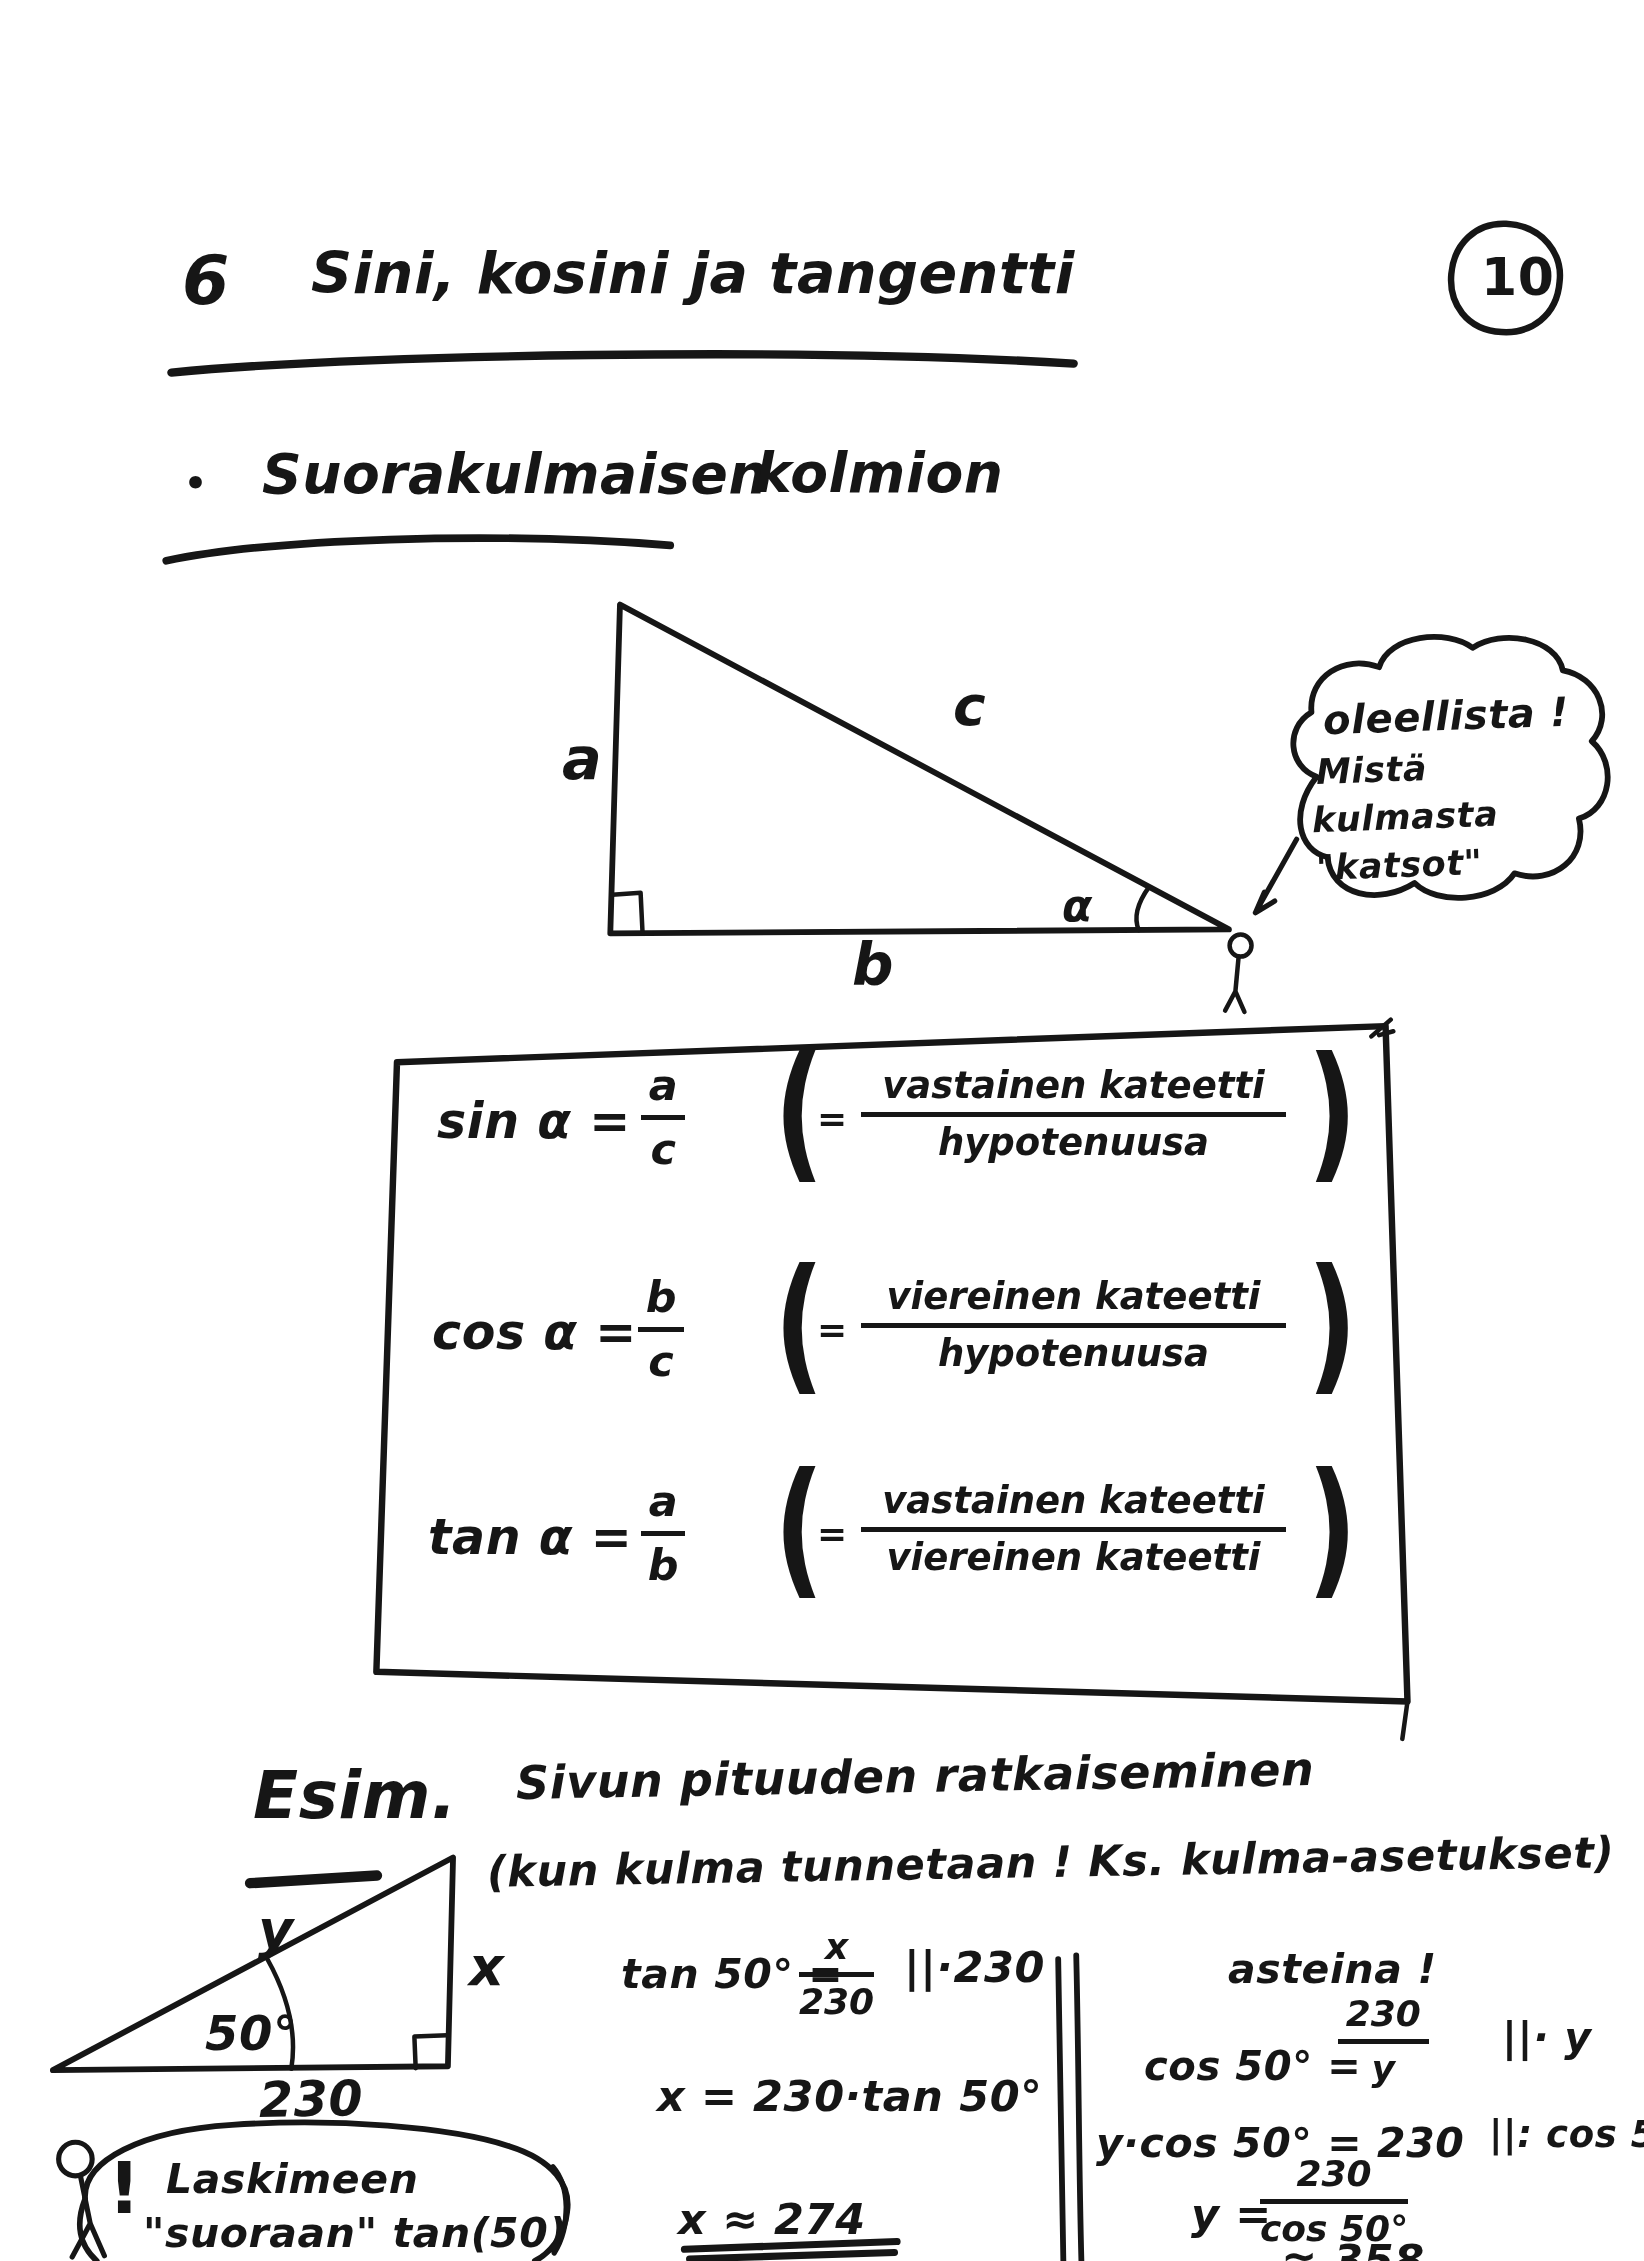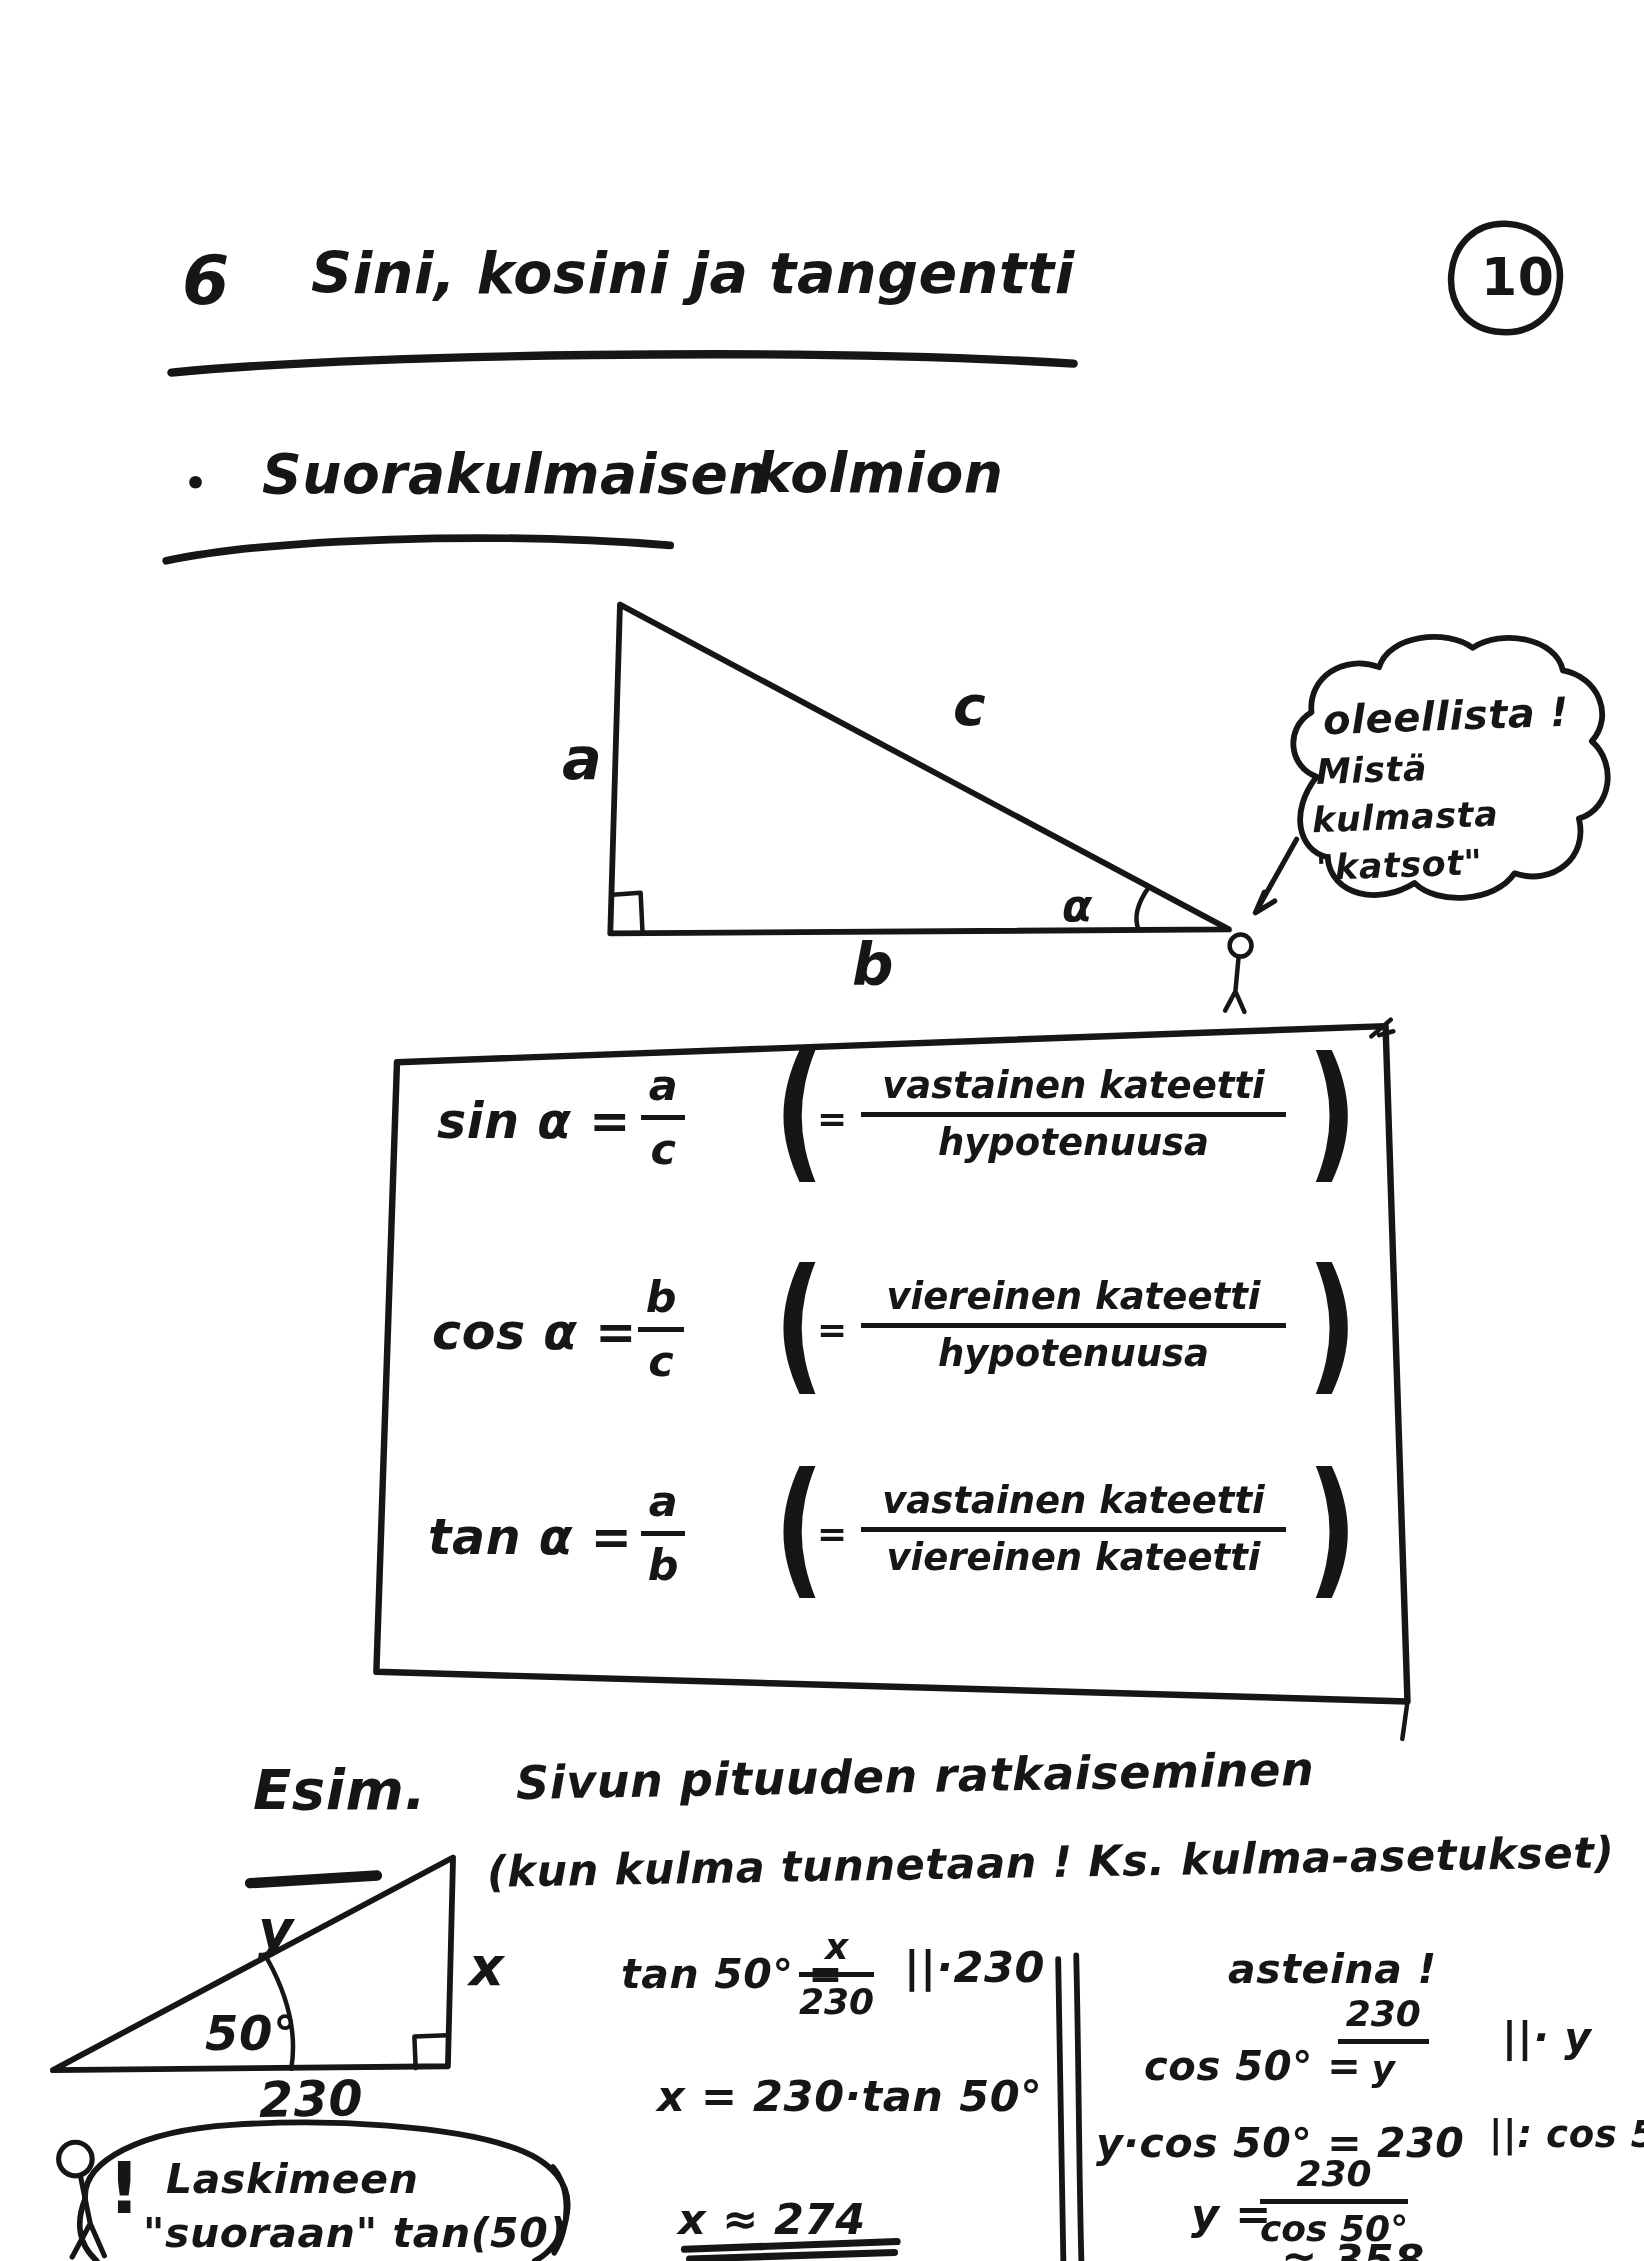--- a/index.html
+++ b/index.html
@@ -127,21 +127,21 @@
     <span class="den">b</span>
   </div>
   <span class="paren" style="left:774px;top:1473px;font-size:110px;">(</span>
   <span class="hw" style="left:817px;top:1515px;font-size:36px;">=</span>
   <div class="frac" style="left:861px;top:1479px;width:425px;font-size:37px;">
     <span class="num">vastainen kateetti</span>
     <span class="den">viereinen kateetti</span>
   </div>
   <span class="paren" style="left:1307px;top:1473px;font-size:110px;">)</span>
 
-  <span class="hw" style="left:253px;top:1761px;font-size:56px;">Esim.</span>
+  <span class="hw" style="left:253px;top:1761px;font-size:66px;">Esim.</span>
   <span class="hw r-1" style="left:516px;top:1752px;font-size:46px;">Sivun pituuden ratkaiseminen</span>
   <span class="hw r-1" style="left:487px;top:1840px;font-size:43px;">(kun kulma tunnetaan ! Ks. kulma-asetukset)</span>
   <span class="hw" style="left:1228px;top:1948px;font-size:41px;">asteina !</span>
 
   <span class="hw" style="left:258px;top:1902px;font-size:54px;">y</span>
   <span class="hw" style="left:469px;top:1939px;font-size:54px;">x</span>
   <span class="hw" style="left:205px;top:2008px;font-size:48px;">50°</span>
   <span class="hw r-1" style="left:259px;top:2074px;font-size:49px;">230</span>
 
   <span class="hw" style="left:621px;top:1953px;font-size:41px;">tan 50° =</span>

